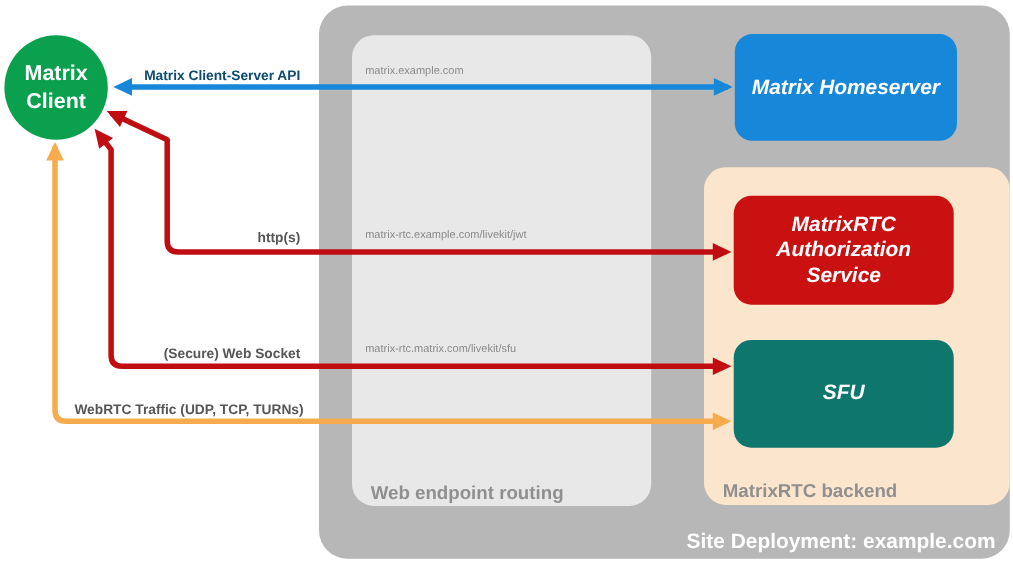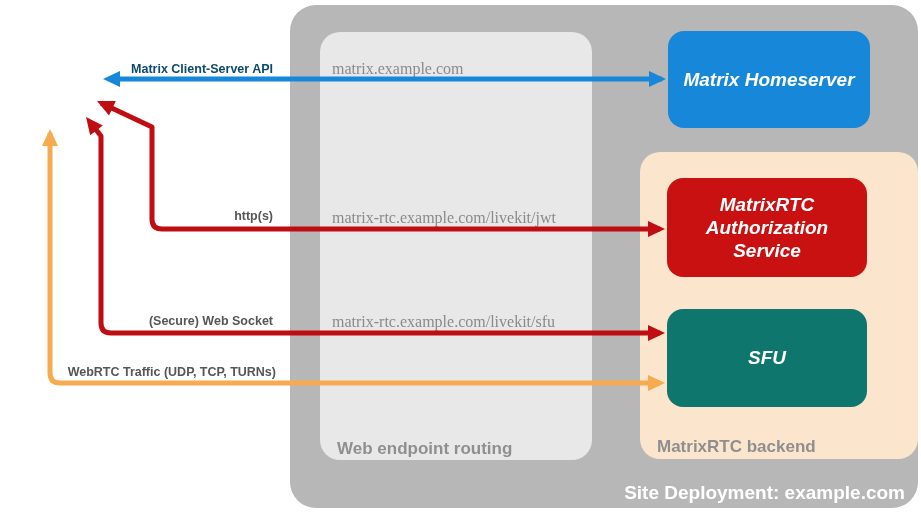--- a/index.html
+++ b/index.html
@@ -9,50 +9,51 @@
   .container{border-radius:26px;}
   .panel{border-radius:20px;}
   .node{display:flex;align-items:center;justify-content:center;text-align:center;
         color:#fff;font-weight:700;font-size:19px;line-height:1.22;border-radius:16px;
         padding:0 10px;box-sizing:border-box;font-style:italic;}
   .circle-node{display:flex;align-items:center;justify-content:center;text-align:center;
         color:#fff;font-weight:700;font-size:19.5px;line-height:1.25;border-radius:50%;
         padding:0 14px;box-sizing:border-box;}
   .zone-label{font-weight:700;font-size:17px;line-height:1;white-space:nowrap;}
   .site-label{font-weight:700;font-size:19px;line-height:1;white-space:nowrap;margin-left:44px;}
-  .mono{font-family:Liberation Serif, serif;font-size:16px;line-height:1.2;white-space:nowrap;}
+  .mono{font-family:Liberation Sans, sans-serif;font-size:10px;line-height:1.2;white-space:nowrap;}
   .arrow-label{font-weight:700;font-size:12.5px;line-height:1;white-space:nowrap;text-align:right;}
   .overlay{position:absolute;left:0;top:0;z-index:5;pointer-events:none;}
   .arrow-path{fill:none;stroke-width:5;stroke-linejoin:round;}
 </style>
 </head>
 <body>
 
 <div class="canvas">
 
   <div class="abs container" style="left: 290px; top: 5px; width: 628px; height: 503px; background-color: rgb(183, 183, 183);">
 
     <div class="abs panel" style="left: 30px; top: 27px; width: 272px; height: 428px; background-color: rgb(232, 232, 232);">
       <div class="abs mono" style="left: 12px; top: 27px; color: rgb(138, 138, 138);">matrix.example.com</div>
       <div class="abs mono" style="left: 12px; top: 176px; color: rgb(138, 138, 138); text-align: center;">matrix-rtc.example.com/livekit/jwt</div>
-      <div class="abs mono" style="left: 12px; top: 280px; color: rgb(138, 138, 138);">matrix-rtc.example.com/livekit/sfu</div>
+      <div class="abs mono" style="left: 12px; top: 280px; color: rgb(138, 138, 138);">matrix-rtc.matrix.com/livekit/sfu</div>
       <div class="abs zone-label" style="left: 17px; top: 408px; color: rgb(143, 143, 143);">Web endpoint routing</div>
     </div>
 
     <div class="abs panel" style="left: 350px; top: 147px; width: 250px; height: 307px; background-color: rgb(252, 229, 205); padding-left: 28px;">
       <div class="abs node" style="left: 27px; top: 26px; width: 200px; height: 99px; background-color: rgb(202, 17, 18);">MatrixRTC Authorization Service</div>
       <div class="abs node" style="left: 27px; top: 157px; width: 200px; height: 98px; background-color: #0f766e;">SFU</div>
       <div class="abs zone-label" style="left: 17px; top: 286px; color: rgb(143, 143, 143);">MatrixRTC backend</div>
     </div>
 
     <div class="abs node" style="left: 378px; top: 26px; width: 202px; height: 97px; background-color: rgb(23, 135, 217);">Matrix Homeserver</div>
 
     <div class="abs site-label" style="right: 13px; top: 478px; color: rgb(255, 255, 255);">Site Deployment: example.com</div>
   </div>
 
+  <div class="abs circle-node" style="left: 4px; top: 32px; width: 94px; height: 95px; background-color: rgb(10, 160, 78);">Matrix Client</div>
 
   <div class="abs arrow-label" style="right: 648px; top: 63px; color: #0c4a6e; padding-left: 40px;">Matrix Client-Server API</div>
   <div class="abs arrow-label" style="right: 648px; top: 210px; color: rgb(86, 86, 86);">http(s)</div>
   <div class="abs arrow-label" style="right: 648px; top: 315px; color: rgb(86, 86, 86);">(Secure) Web Socket</div>
   <div class="abs arrow-label" style="right: 645px; top: 366px; color: rgb(86, 86, 86);">WebRTC Traffic (UDP, TCP, TURNs)</div>
 
   <svg class="overlay" width="921" height="524" viewBox="0 0 921 524">
 
     <path class="arrow-path" d="M 109 79 H 662" stroke="#1787d9"></path>
     <polygon points="0,0 -17,-8 -17,8" transform="translate(103,79) rotate(180)" fill="#1787d9"></polygon>

